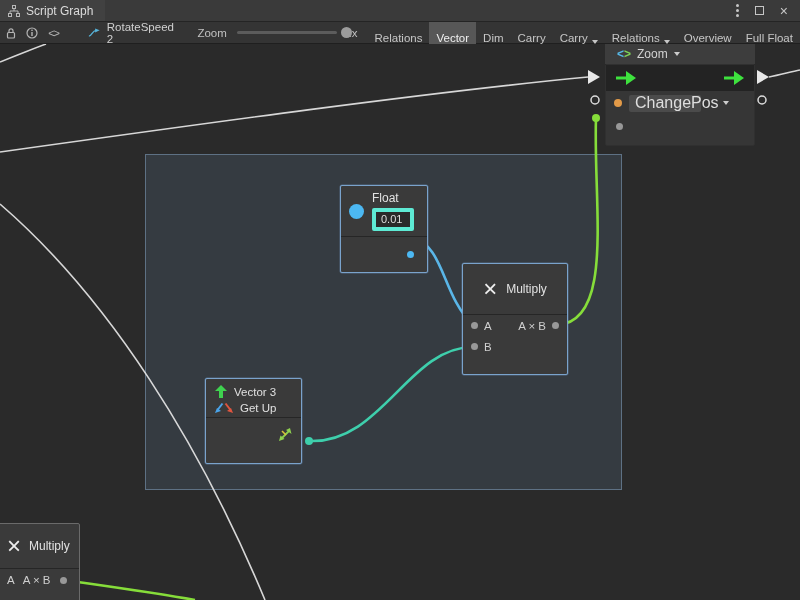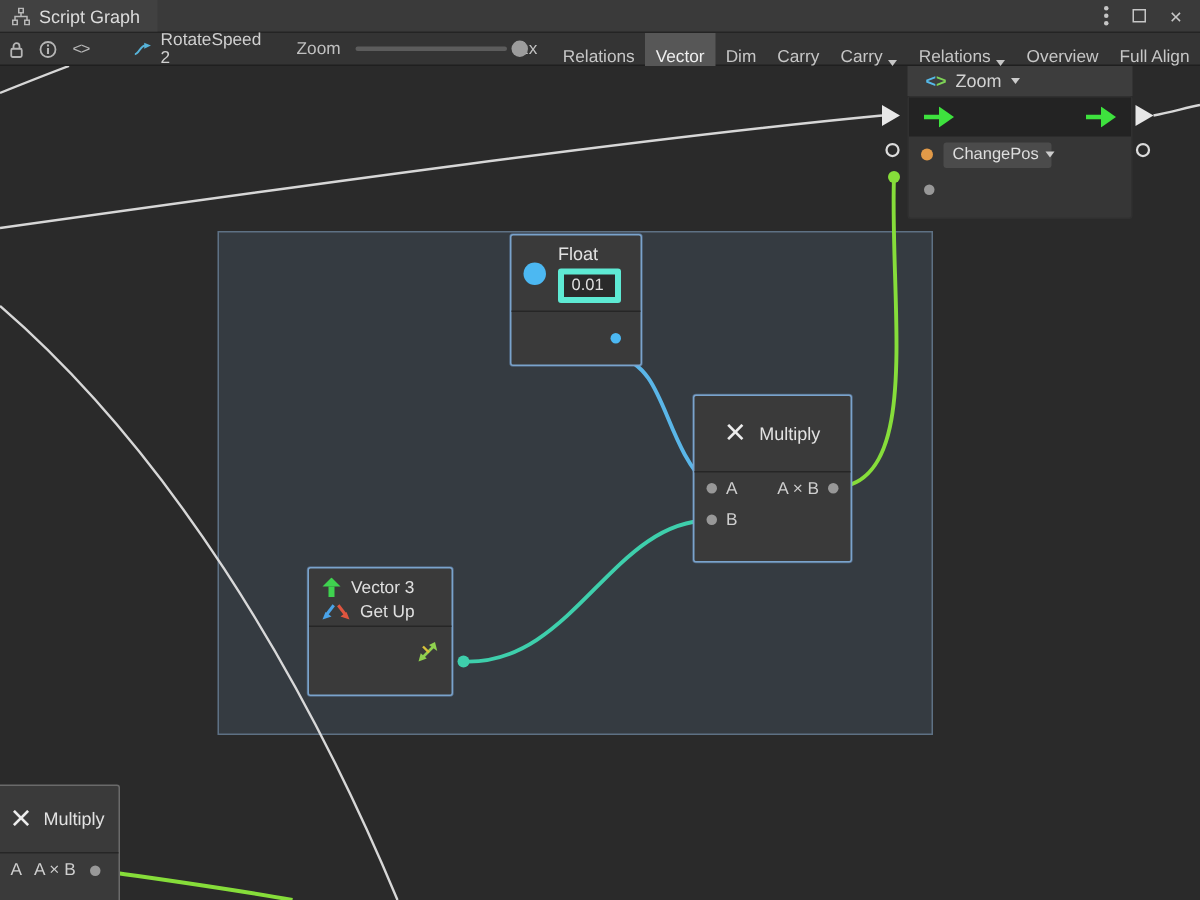--- a/index.html
+++ b/index.html
@@ -62,25 +62,25 @@
   
   #breadcrumb{position:absolute;left:605px;top:0;width:150px;height:20px;background:#3d3d3d;
               display:flex;align-items:center;gap:6px;padding:0 12px;font-size:12px;z-index:5}
   .bc-left{color:#56b9e8;font-weight:bold}
   .bc-right{color:#7ed357;font-weight:bold}
   .caret2{width:0;height:0;border-left:3.5px solid transparent;border-right:3.5px solid transparent;border-top:4px solid #ccc}
   #event-node{left:605px;top:20px;width:150px;height:82px;border-color:#303030;background:#363636}
   .flow-row{height:26px;background:#232323;display:flex;align-items:center;justify-content:space-between;padding:0 10px}
   .drop-row{height:24px;display:flex;align-items:center;gap:7px;padding:0 8px}
   .dropdown{width:72px;height:17px;background:#4b4b4b;border-radius:2px;display:flex;align-items:center;
-            padding:0 6px;font-size:11px;gap:4px;color:#dedede}
+            padding:0 6px;font-size:16px;gap:4px;color:#dedede}
   .dropdown .caret2{margin-left:auto}
   .dot-row{height:22px;display:flex;align-items:center;padding:0 10px}
   
-  #node-float{left:340px;top:112px;width:88px;height:88px}
+  #node-float{left:340px;top:141px;width:88px;height:88px}
   .float-header{height:50px;display:flex;align-items:center;gap:8px;padding:0 8px}
   .float-icon{width:15px;height:15px;border-radius:50%;background:var(--port-blue);flex:none}
   .float-col{display:flex;flex-direction:column;gap:3px}
   .float-title{font-size:12px;color:#e2e2e2}
   .value-box{background:#2a2a2a;border:4px solid #5eead4;border-radius:2px;font-size:11px;
              padding:0 5px;line-height:15px;min-width:42px;color:#dedede}
   .float-body{height:35px;display:flex;align-items:center;justify-content:flex-end;padding-right:13px}
   
   #node-multiply{left:462px;top:219px;width:106px;height:112px}
   .m-header{height:50px;display:flex;align-items:center;justify-content:center;gap:9px}
@@ -173,21 +173,21 @@
         <span class="caret"></span>
       </div>
     <div class="tb-btn has-caret">
       <span>Relations</span>
         <span class="caret"></span>
       </div>
     <div class="tb-btn">
       <span>Overview</span>
       </div>
     <div class="tb-btn">
-      <span>Full Align</span>
+      <span>Full Float</span>
       </div>
   </div>
 
   <div class="canvas">
 
     <div class="selection"></div>
 
     <svg class="wires" width="800" height="556">
       <path class="w-white" d="M0,18 C15,12 30,6 46,0"></path>
       <path class="w-white" d="M0,108 C200,80 430,48 588,33"></path>

